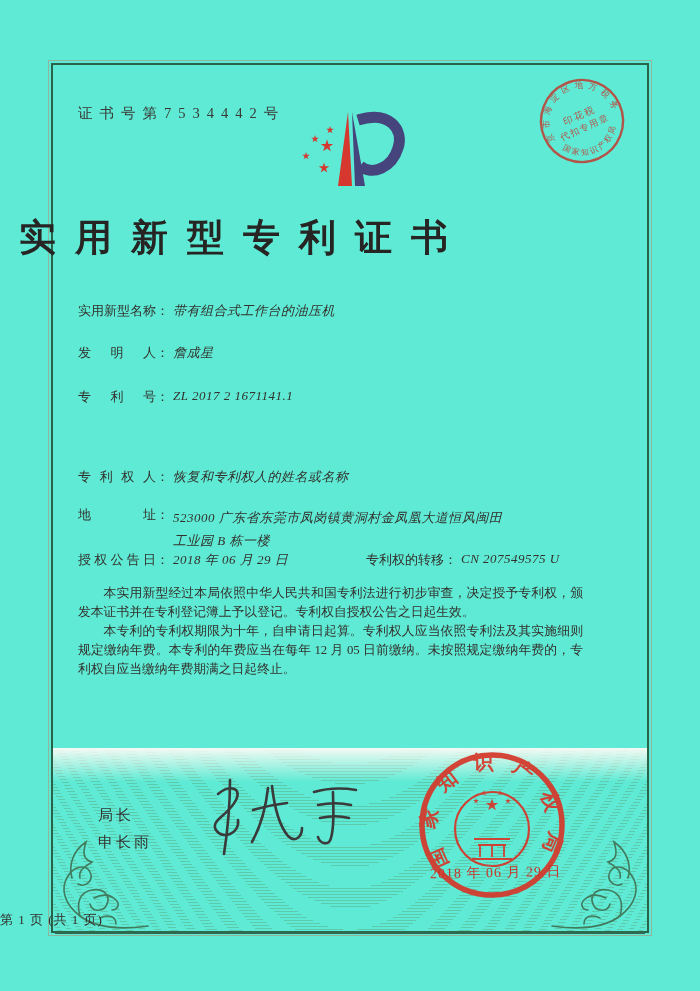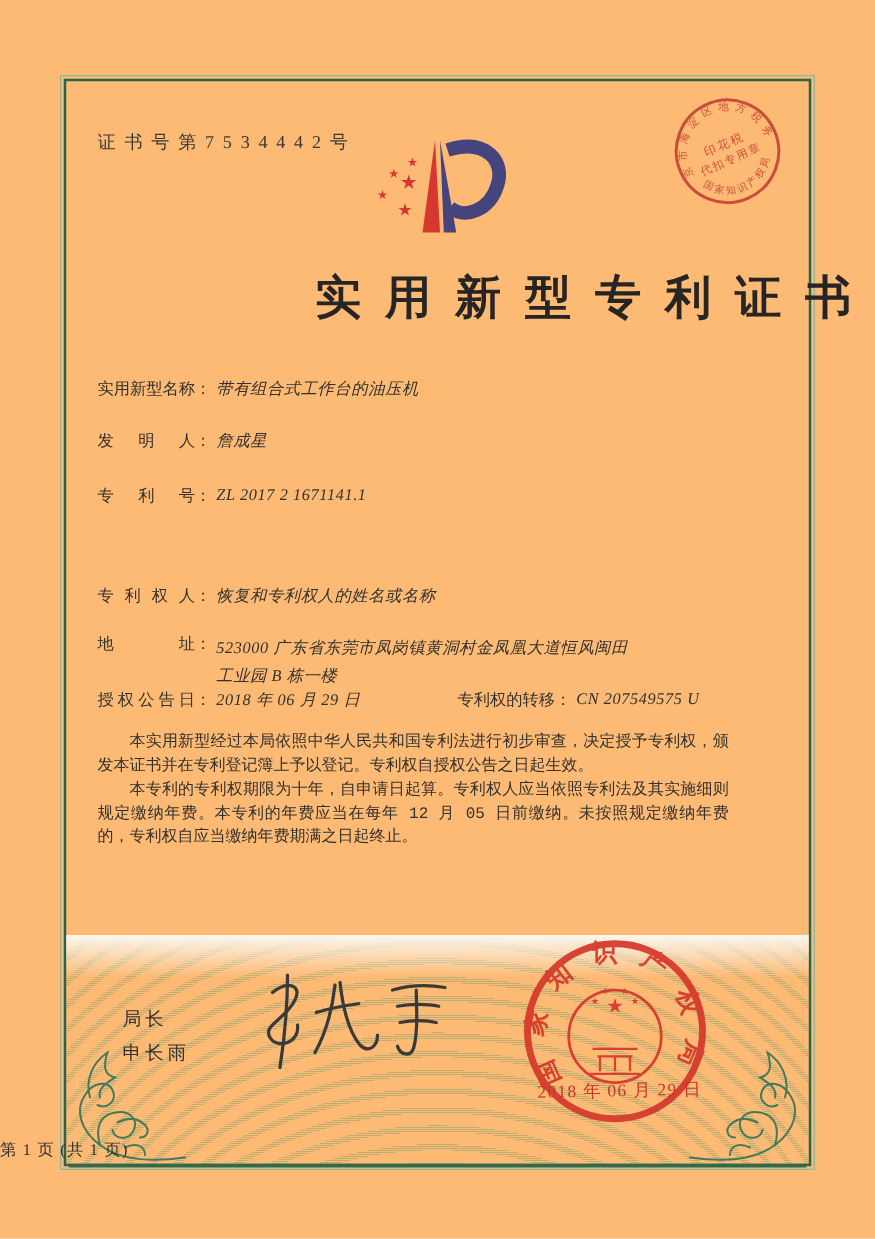--- a/index.html
+++ b/index.html
@@ -1,42 +1,42 @@
 <!DOCTYPE html>
 <html><head>
 <meta charset="utf-8">
 <style>
   * { margin:0; padding:0; box-sizing:border-box; }
   html,body { background:#e9e9e6; }
   body { font-family:"Liberation Serif","DejaVu Serif",serif; }
-  .page { position:relative; width:700px; height:991px; margin:0 auto; background:#fdba74; overflow:hidden; color:#2e2c28; }
+  .page { position:relative; width:700px; height:991px; margin:0 auto; background:#5eead4; overflow:hidden; color:#2e2c28; }
 
   
   .frame { position:absolute; left:48px; top:60px; width:604px; height:876px; border:1px solid #8fb59c; pointer-events:none; }
   .frame::after { content:""; position:absolute; inset:2px; border:2px solid #29634a; }
 
   .cert-no { position:absolute; left:78px; top:104px; font-size:14.5px; letter-spacing:7px; color:#3a3835; }
 
   .logo { position:absolute; left:278px; top:104px; width:145px; height:95px; }
 
   .tax-stamp { position:absolute; left:522px; top:61px; width:120px; height:120px; transform:rotate(-24deg); opacity:.85; }
   .tax-stamp text { fill:#c23a30; font-family:"Liberation Serif",serif; }
 
-  .title { position:absolute; left:0; right:0; top:213px; text-align:right; font-size:37px; font-weight:bold; letter-spacing:19px; text-indent:19px; color:#262523;padding-left:36px; }
+  .title { position:absolute; left:0; right:0; top:213px; text-align:left; font-size:37px; font-weight:bold; letter-spacing:19px; text-indent:19px; color:#262523; }
 
   .row { position:absolute; left:78px; right:60px; font-size:13px; color:#33312d; }
   .lbl { display:inline-block; width:78px; text-align:justify; text-align-last:justify; vertical-align:top; }
   .colon { display:inline-block; vertical-align:top; }
   .val { display:inline-block; vertical-align:top; margin-left:4px; letter-spacing:0.5px;font-style:italic; }
   .addr-val { line-height:23px; }
   .grant-left { display:inline-block; width:288px; }
   .grant-right { display:inline-block; }
 
   .body-text { position:absolute; left:78px; top:584px; width:505px; font-size:12.8px; line-height:19px; text-align:justify; color:#33312d; }
-  .body-text p { text-indent:2em; margin:0;font-family:Liberation Mono, monospace; }
+  .body-text p { text-indent:2em; margin:0; }
 
   
   .wave-panel { position:absolute; left:53px; top:748px; width:594px; height:185px;
     background-image:
       linear-gradient(180deg, rgba(252,251,245,.95), rgba(252,251,245,0) 34px),
       repeating-radial-gradient(160% 130% at 50% 300%, rgba(90,150,110,.38) 0 1px, rgba(90,150,110,0) 1px 6px);
   }
   .bottom-bar { position:absolute; left:55px; top:931px; width:590px; height:3px; background:#2d6a4f; }
   .flourish { position:absolute; width:100px; height:100px; }
   .fl-left  { left:50px;  top:836px; }

